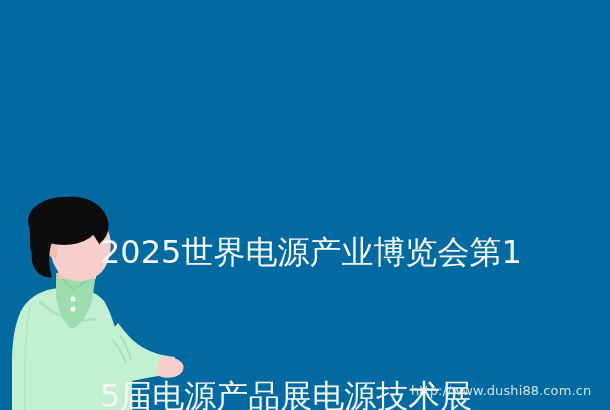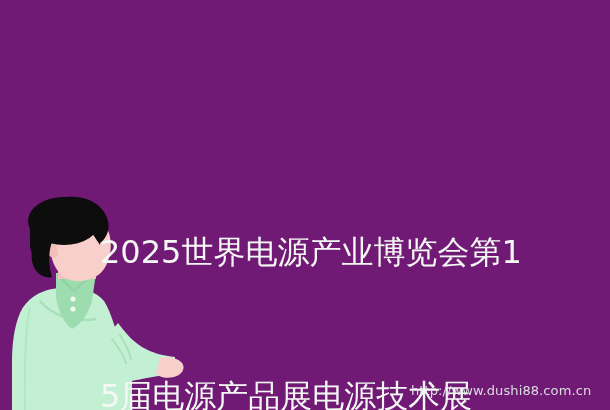--- a/index.html
+++ b/index.html
@@ -6,21 +6,21 @@
   html, body {
     margin: 0;
     padding: 0;
     background: #ffffff;
   }
   #stage {
     position: relative;
     width: 610px;
     height: 410px;
     overflow: hidden;
-    background: #701a75;
+    background: #0369a1;
     font-family: "DejaVu Sans", "Liberation Sans", sans-serif;
   }
 
   
   #illustration {
     position: absolute;
     left: 0;
     top: 195px;
     width: 200px;
     height: 215px;

